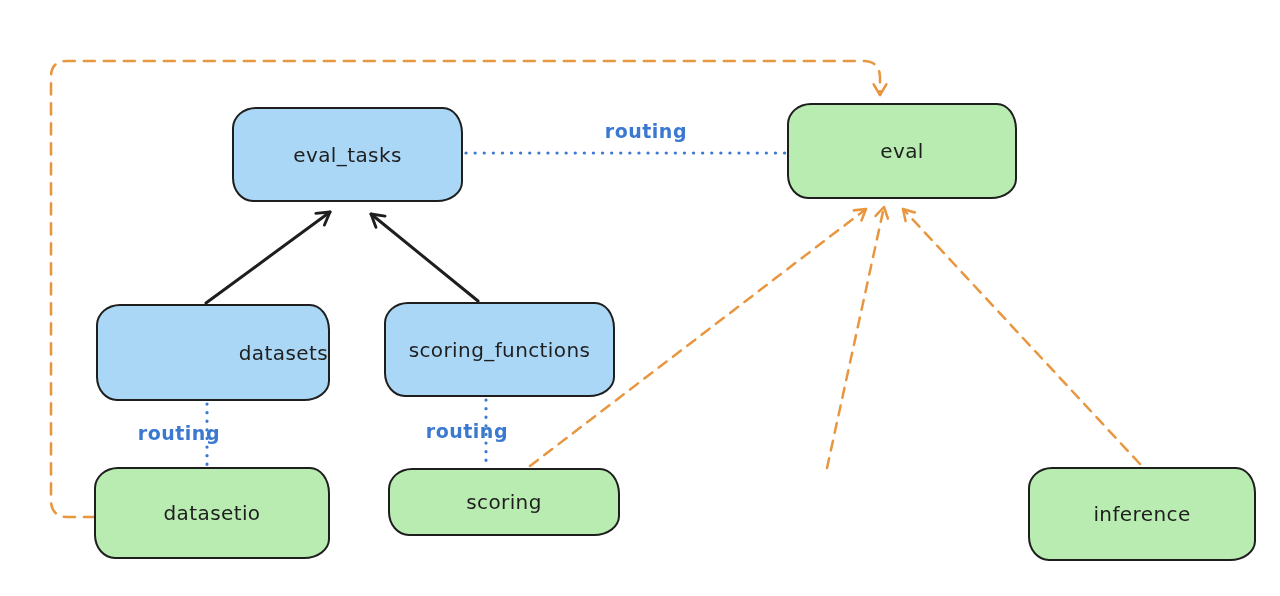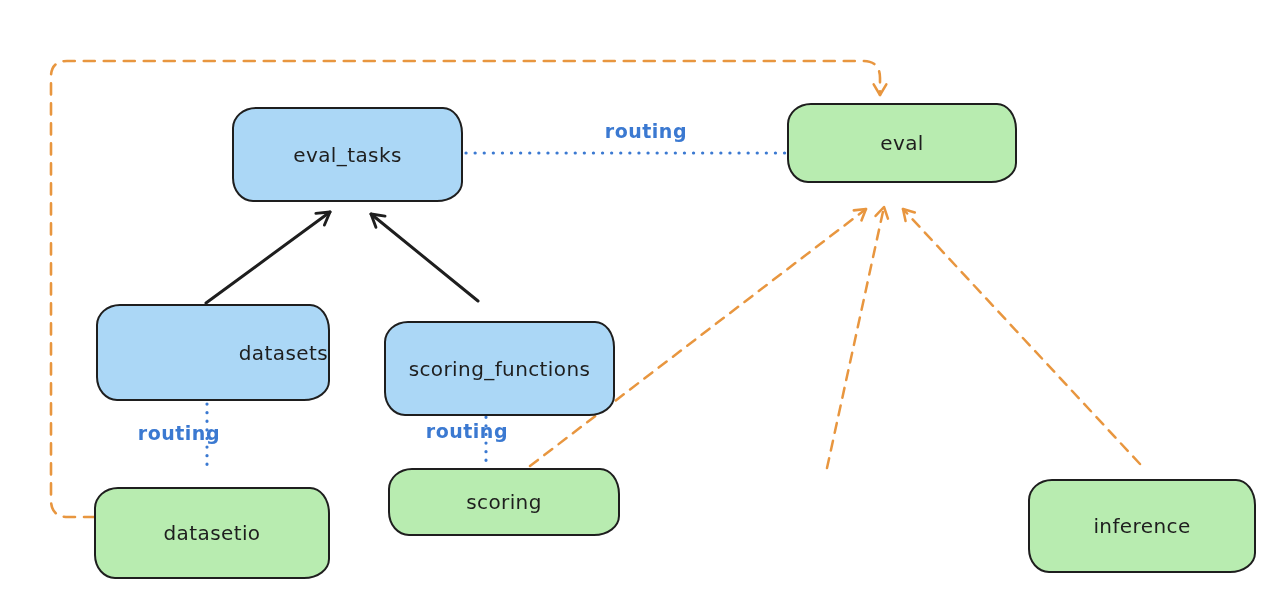--- a/index.html
+++ b/index.html
@@ -36,27 +36,27 @@
     width: 140px;
     text-align: right;
     font-size: 19px;
     font-weight: 600;
     letter-spacing: 0.5px;
     color: #3b79d1;
   }
 
   
   #n-eval-tasks        { left: 232px;  top: 107px; width: 231px; height: 95px; }
-  #n-eval              { left: 787px;  top: 103px; width: 230px; height: 80px; }
+  #n-eval              { left: 787px;  top: 103px; width: 230px; height: 96px; }
   #n-datasets          { left: 96px;   top: 304px; width: 234px; height: 97px; justify-content: flex-end; }
-  #n-scoring-functions { left: 384px;  top: 302px; width: 231px; height: 95px; margin-top: 19px; }
-  #n-datasetio         { left: 94px;   top: 487px; width: 236px; height: 92px; }
+  #n-scoring-functions { left: 384px;  top: 302px; width: 231px; height: 95px; }
+  #n-datasetio         { left: 94px;   top: 467px; width: 236px; height: 92px; }
   #n-scoring           { left: 388px;  top: 468px; width: 232px; height: 68px; }
   #n-agents            { left: 710px;  top: 470px; width: 230px; height: 92px; }
-  #n-inference         { left: 1028px; top: 467px; width: 228px; height: 94px; margin-top: 12px; }
+  #n-inference         { left: 1028px; top: 467px; width: 228px; height: 94px; }
 
   
   #lbl-routing-top      { left: 547px; top: 120px; }
   #lbl-routing-datasets { left: 80px;  top: 422px; }
   #lbl-routing-scoring  { left: 368px; top: 420px; }
 </style>
 </head>
 <body>
 
 <div class="stage">

